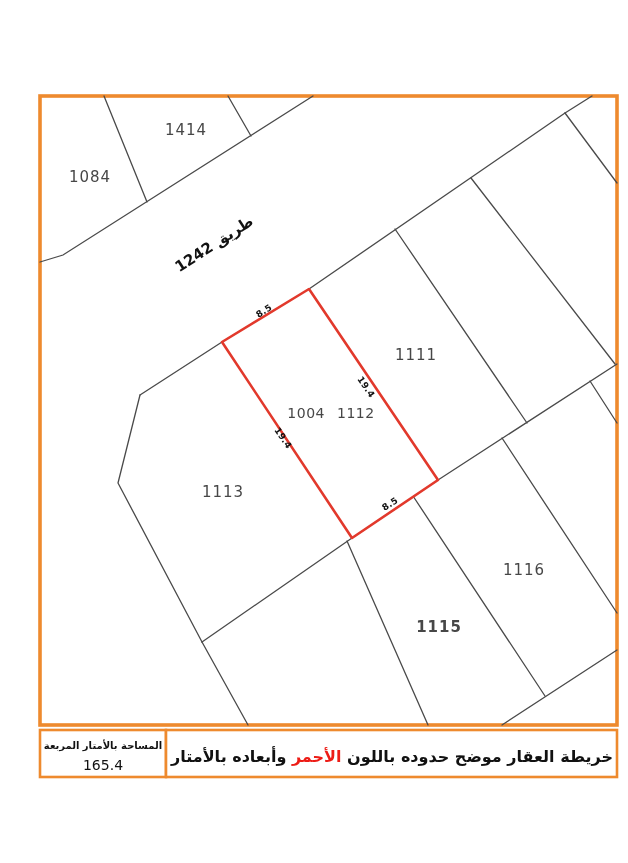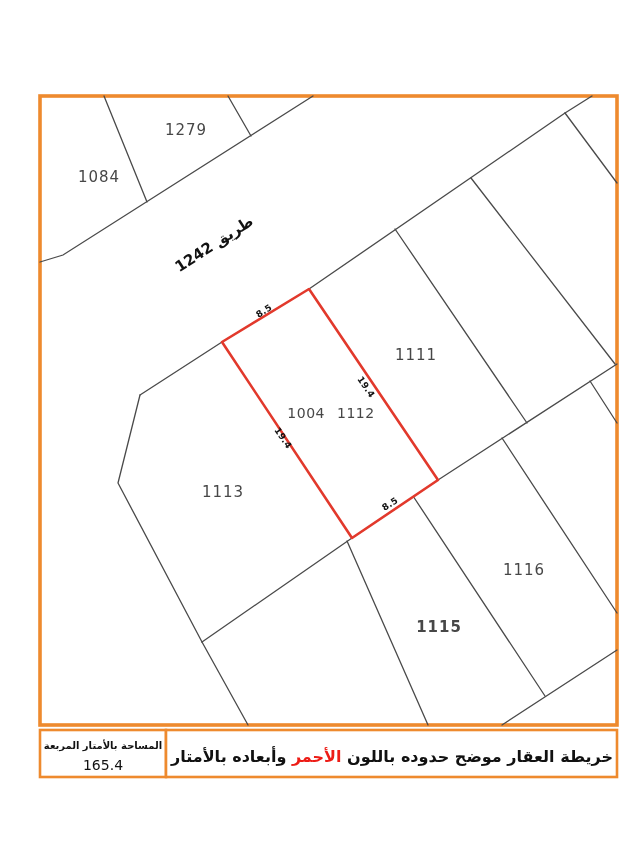--- a/index.html
+++ b/index.html
@@ -86,22 +86,22 @@
       <line x1="502" y1="438" x2="617" y2="613" class="boundary"></line>
       <line x1="617" y1="650" x2="502" y2="725" class="boundary"></line>
     </g>
 
     <polygon points="309,289 438,480 352,538 222,342" class="subject"></polygon>
 
     <rect x="40" y="730" width="126" height="47" class="strip"></rect>
     <rect x="166" y="730" width="451" height="47" class="strip"></rect>
   </svg>
 
-  <div class="lbl" style="left:90px;top:177px;margin-left:9px;">1084</div>
-  <div class="lbl" style="left:186px;top:130px;">1279</div>
+  <div class="lbl" style="left:90px;top:177px;">1084</div>
+  <div class="lbl" style="left:186px;top:130px;">1414</div>
   <div class="lbl" style="left:416px;top:355px;text-align:right;">1111</div>
   <div class="lbl" style="left:223px;top:492px;">1113</div>
   <div class="lbl" style="left:439px;top:627px;font-weight:bold;">1115</div>
   <div class="lbl" style="left:524px;top:570px;">1116</div>
 
   <div class="subject-lbl" style="left:331px;top:413px;"><span>1004</span><span class="gap">1112</span></div>
 
   <div class="road-lbl" style="left:214px;top:244px;" dir="rtl">طريق 1242</div>
 
   <div class="dim rot-road" style="left:264px;top:311px;">8.5</div>

